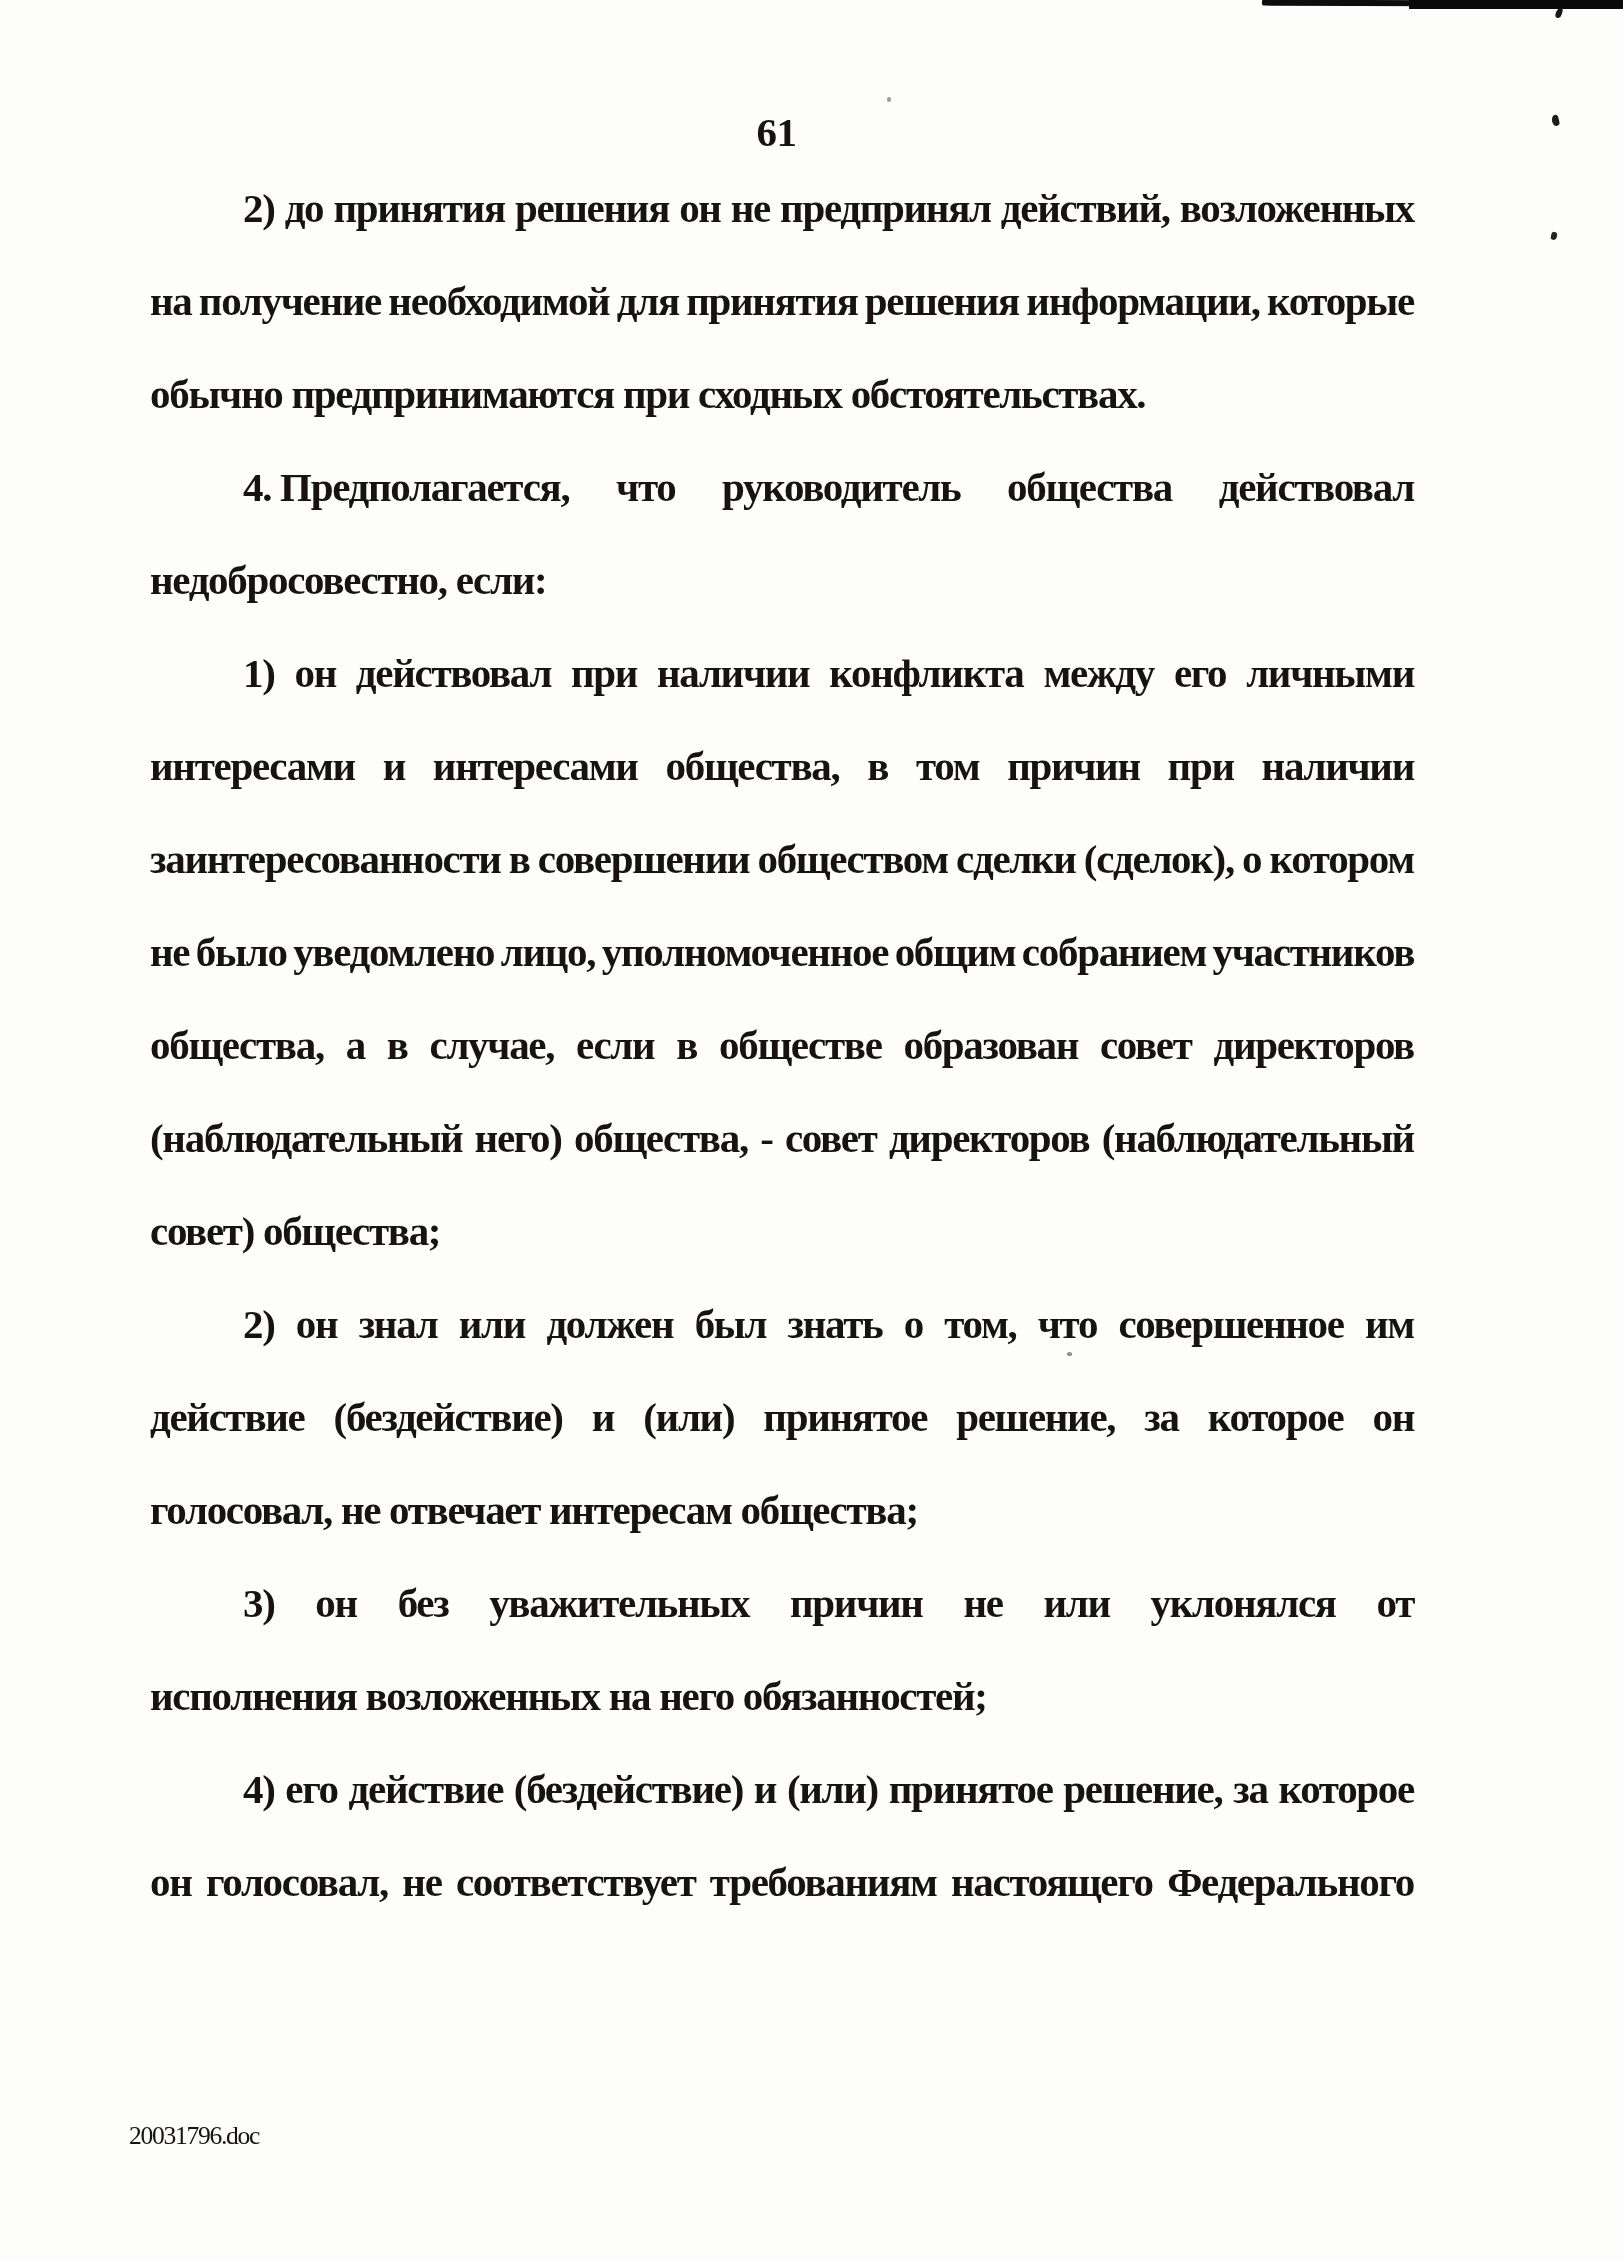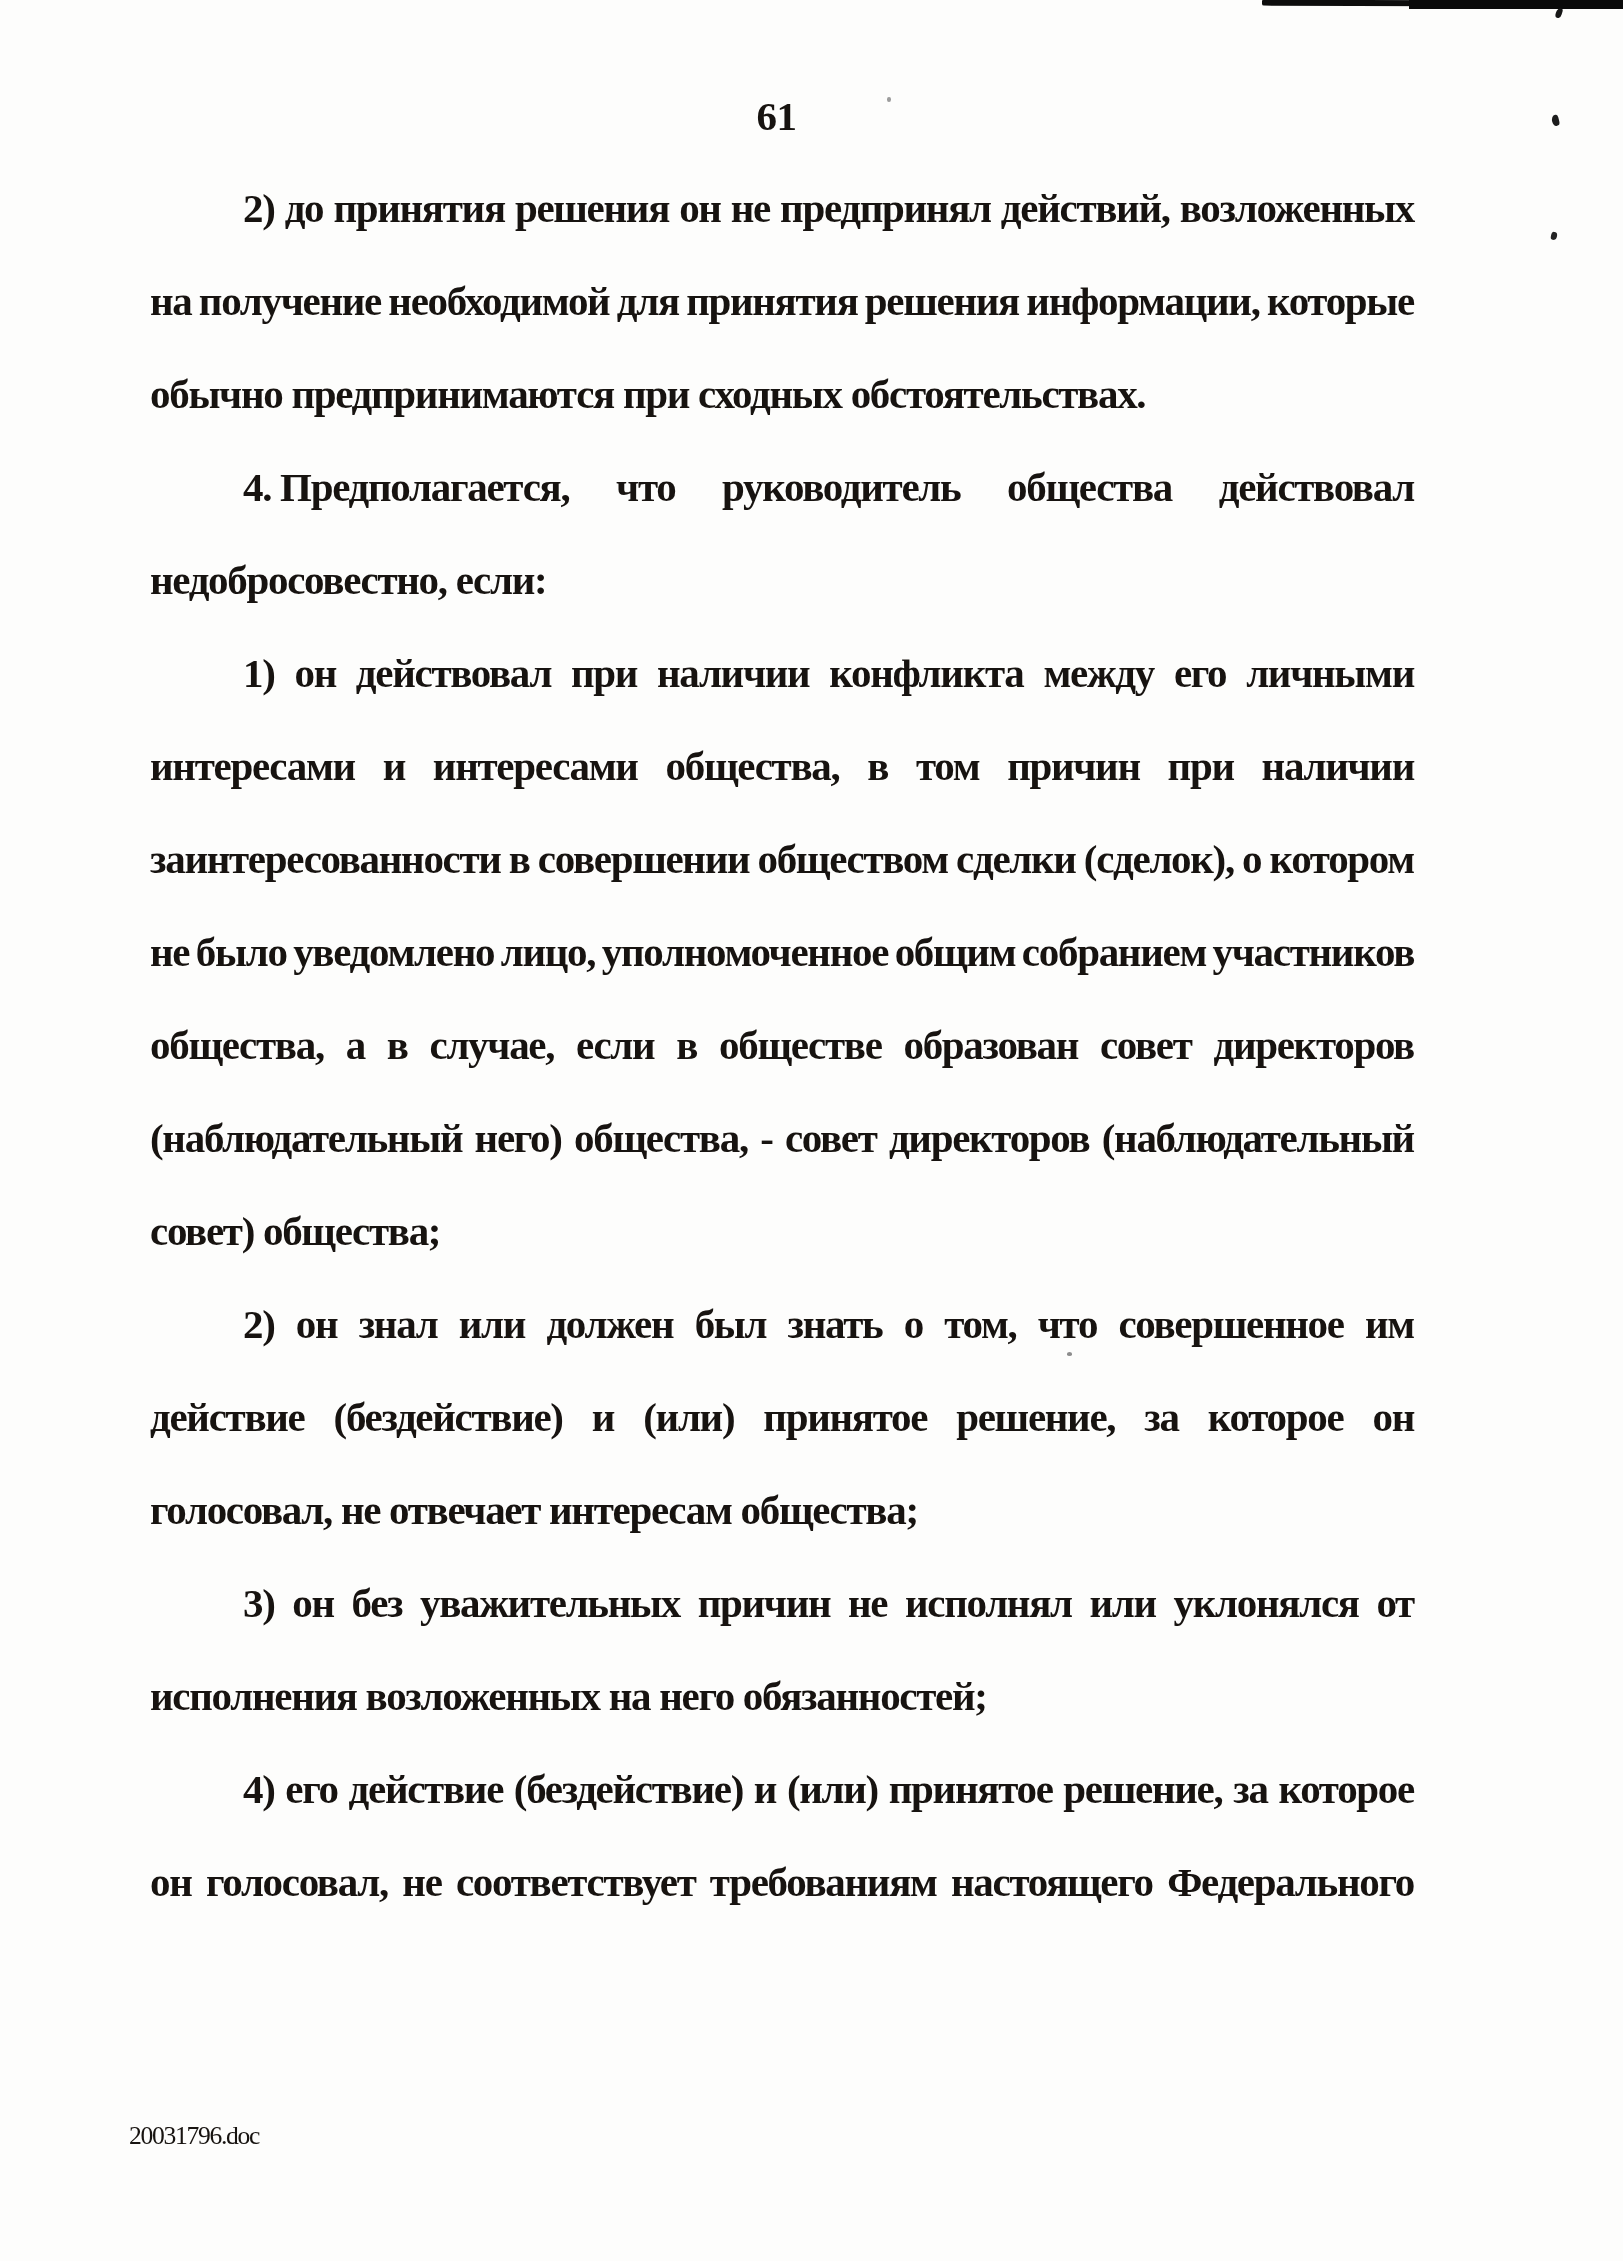--- a/index.html
+++ b/index.html
@@ -77,21 +77,21 @@
   }
   .speck-4 {
     left: 1067px; top: 1352px;
     width: 5.1px; height: 3.8px;
     background: #8d8d8d;
     border-radius: 50%;
   }
 
   .page-number {
     position: absolute;
-    left: 735px; top: 96px;
+    left: 735px; top: 112px;
     width: 83px;
     text-align: center;
     font-size: 41px;
     font-weight: 700;
     line-height: 41px;
     letter-spacing: -0.6px;
     white-space: nowrap;
   }
 
   .text-block {
@@ -278,21 +278,20 @@
         <span>он</span>
       </div>
       <div class="line">голосовал, не отвечает интересам общества;</div>
       <div class="line justify indent">
         <span>3)</span>
         <span>он</span>
         <span>без</span>
         <span>уважительных</span>
         <span>причин</span>
         <span>не</span>
-        <span>исполнял</span>
         <span>или</span>
         <span>уклонялся</span>
         <span>от</span>
       </div>
       <div class="line">исполнения возложенных на него обязанностей;</div>
       <div class="line justify indent">
         <span>4)</span>
         <span>его</span>
         <span>действие</span>
         <span>(бездействие)</span>

